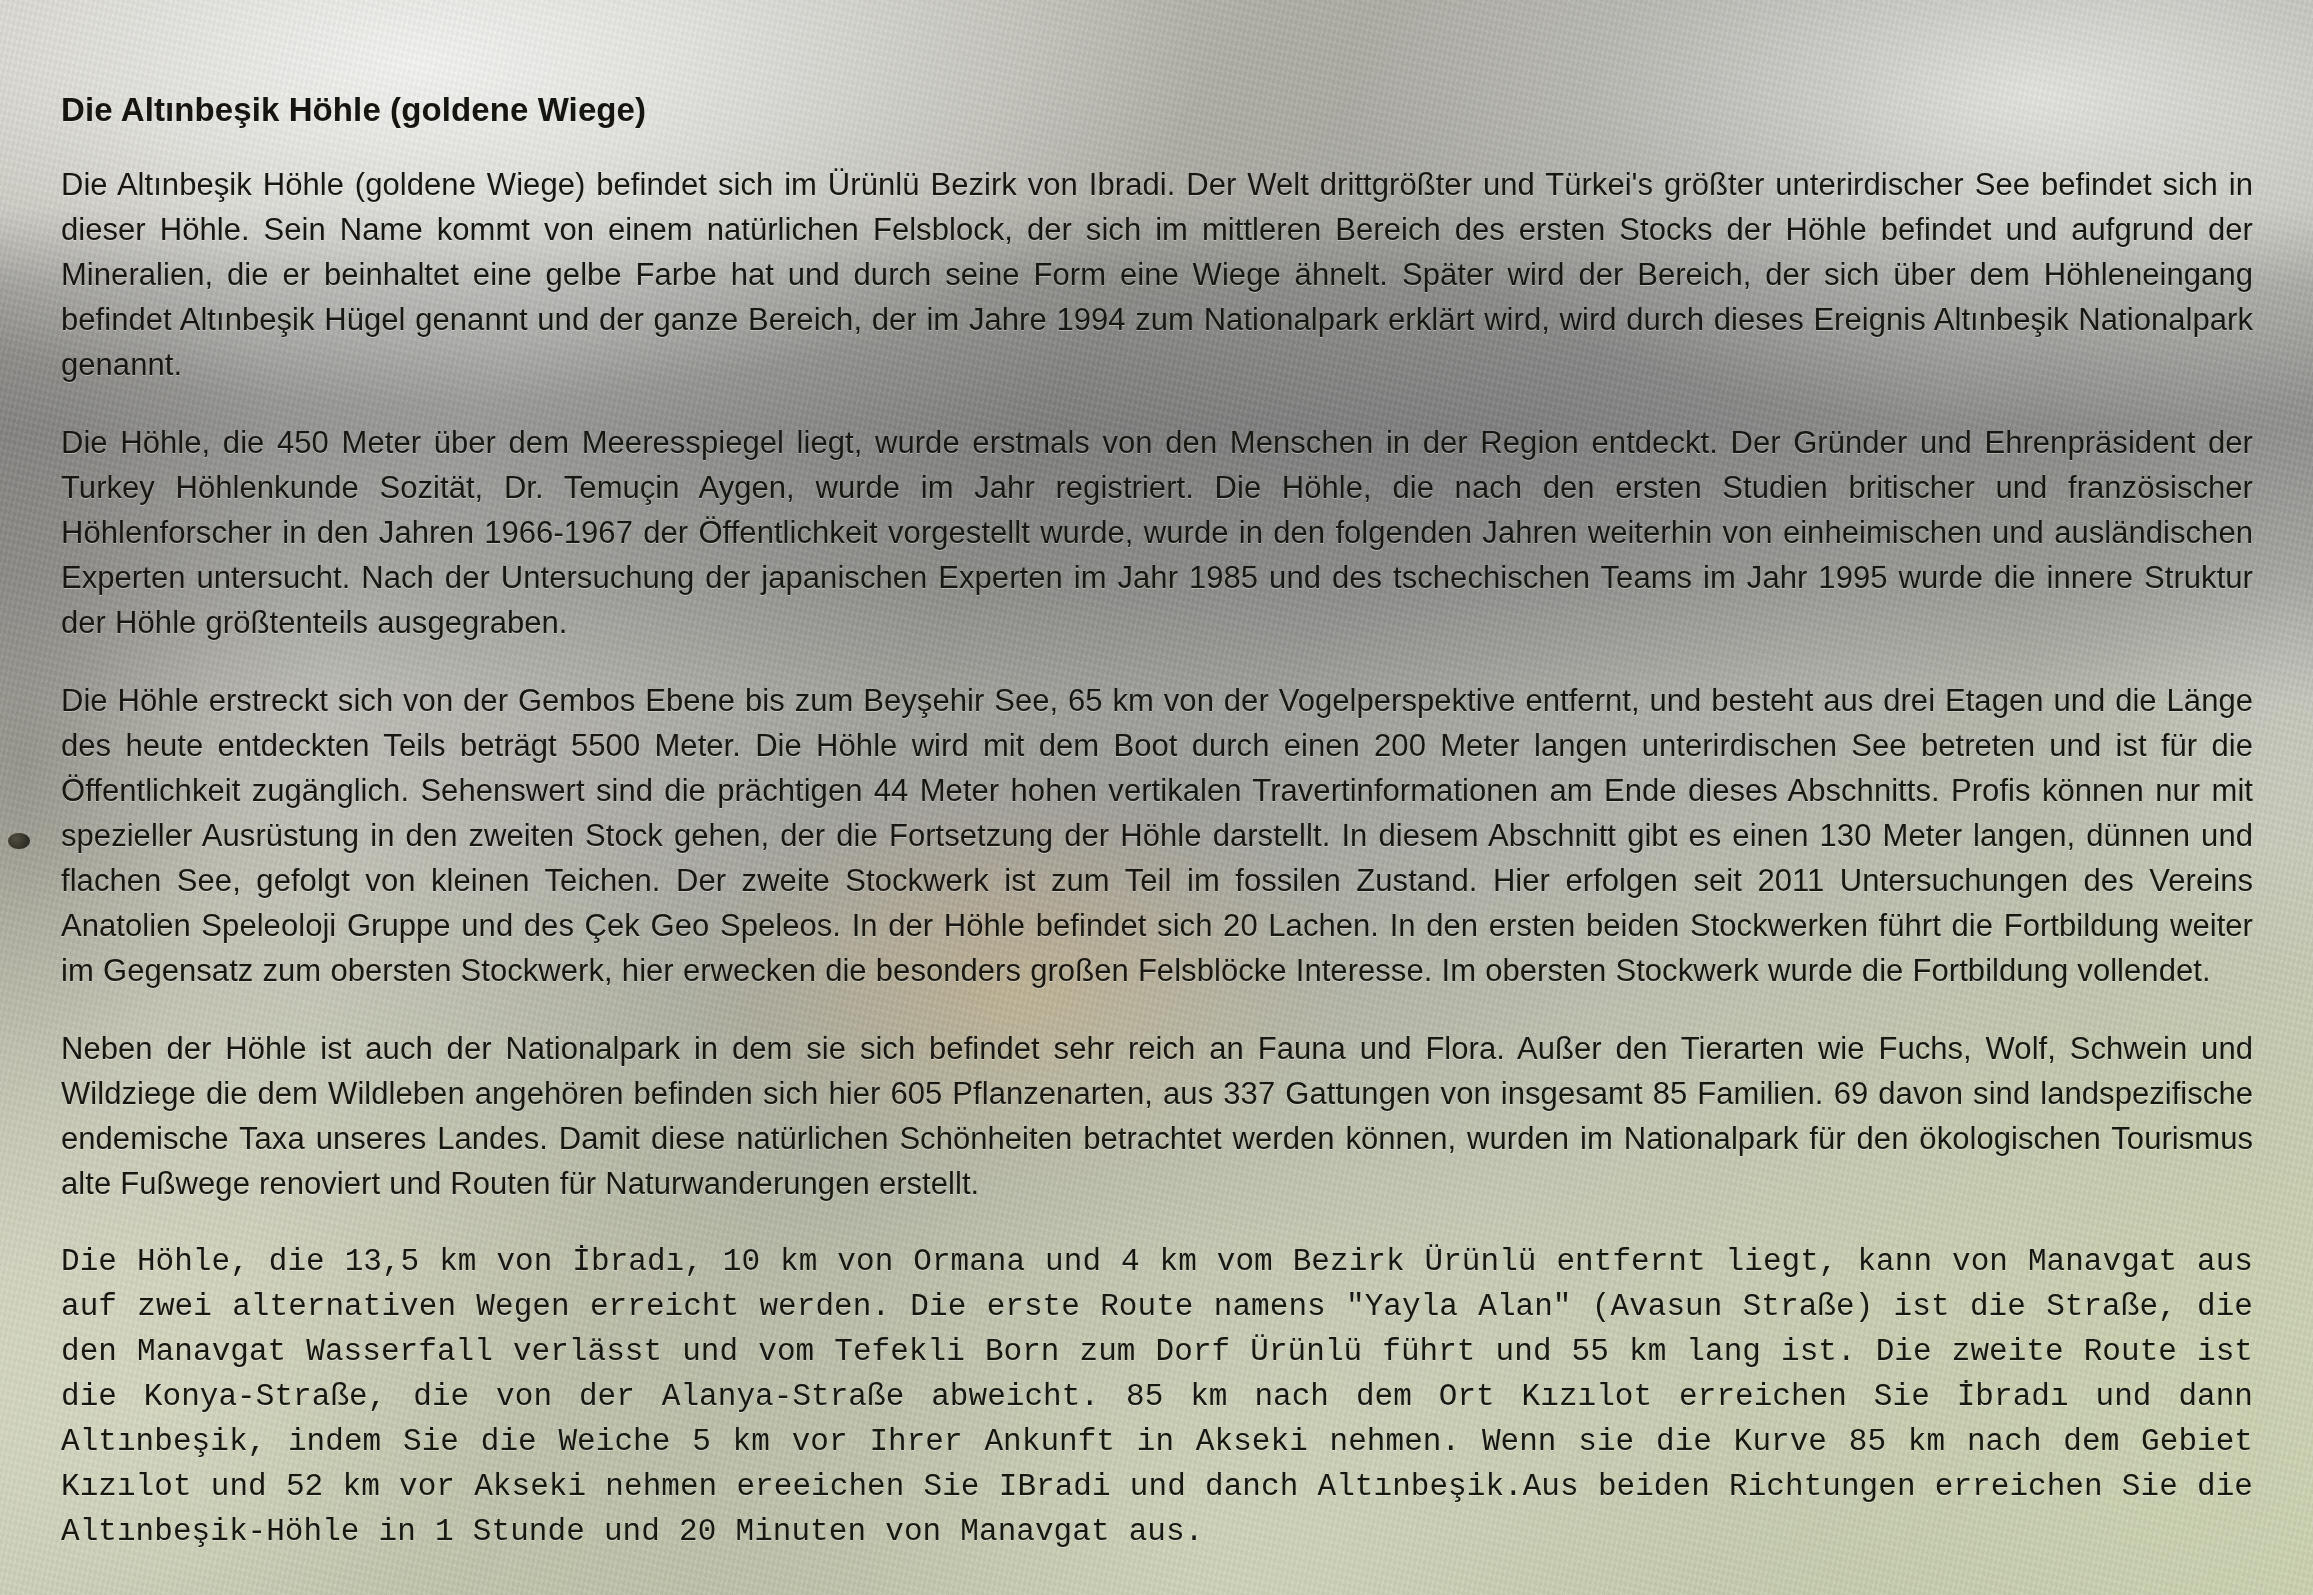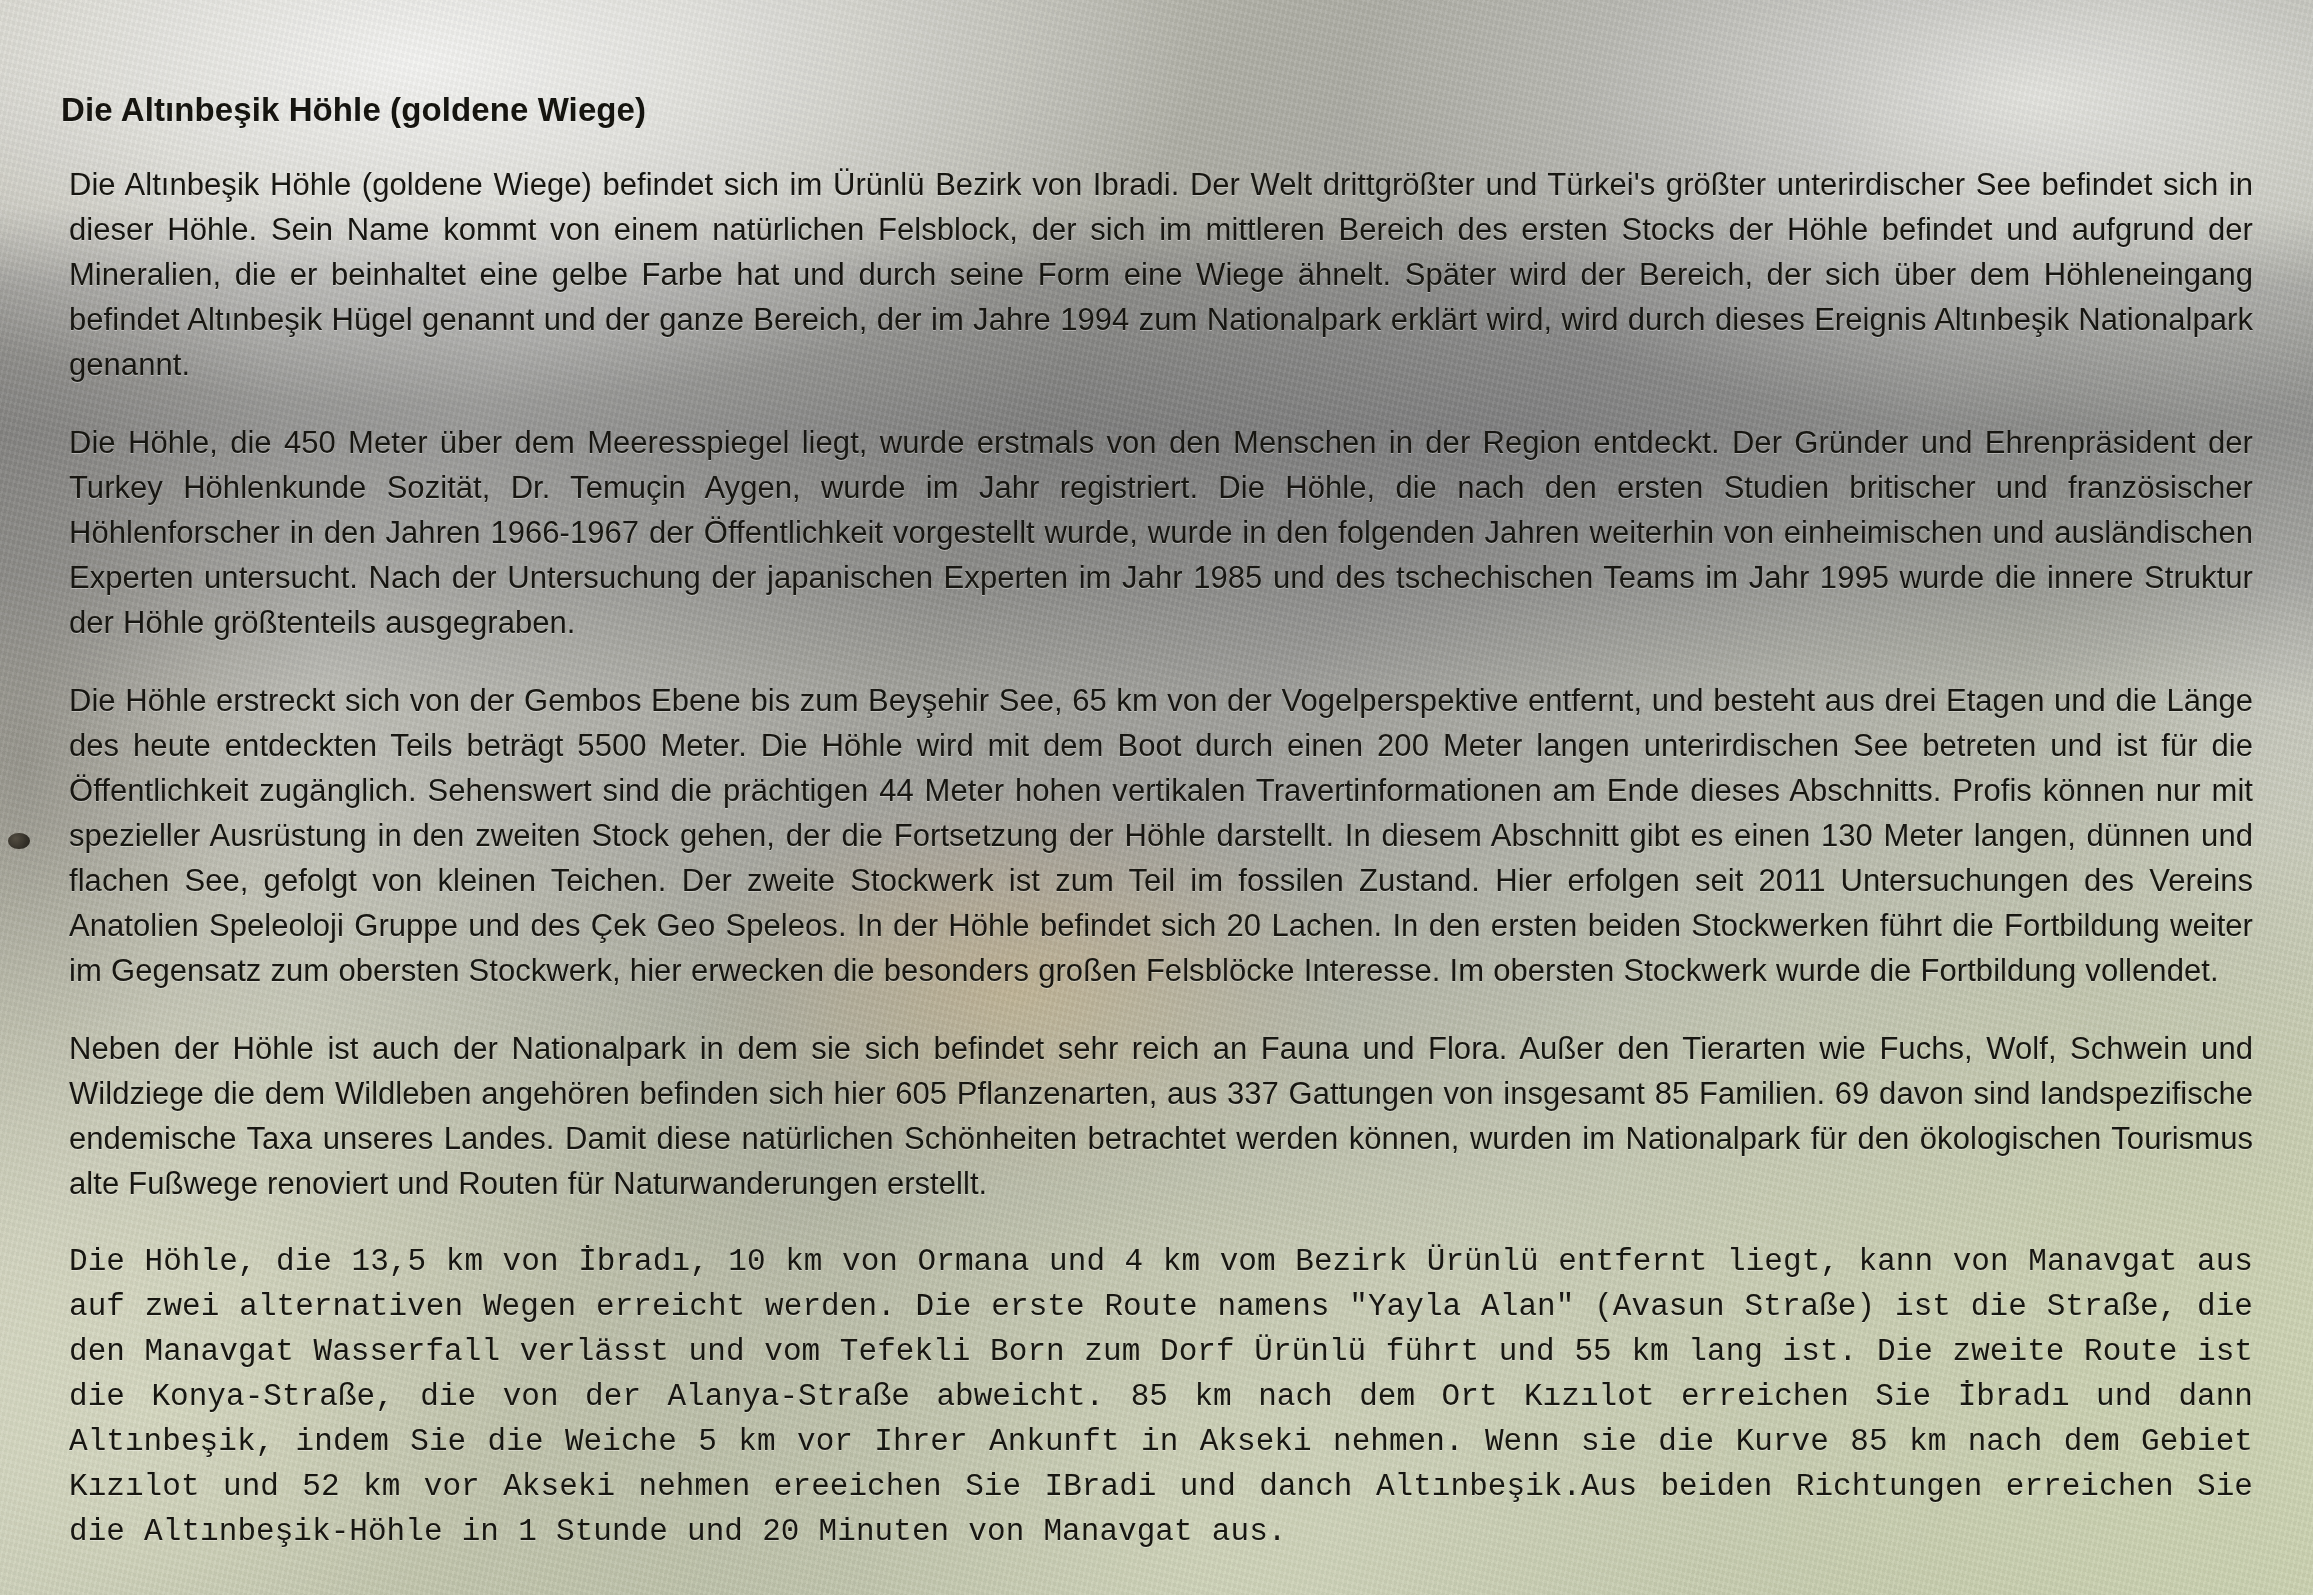--- a/index.html
+++ b/index.html
@@ -98,21 +98,21 @@
     color: #15140f;
     letter-spacing: 0.1px;
     margin: 0 0 33px 0;
     text-shadow: 0 1px 0 rgba(255,255,255,0.45);
   }
 
   .para {
     font-size: 31px;
     line-height: 45px;
     color: #171611;
-    margin: 0 0 33px 8px;
+    margin: 0 0 33px 0;
     text-align: justify;
     text-justify: inter-word;
     text-shadow: 0 1px 0 rgba(255,255,255,0.35);
     letter-spacing: 0.05px;
     word-spacing: 0.5px;
   }
   .para:last-child { margin-bottom: 0; font-family: Liberation Mono, monospace; }
 
   
   .pebble {

